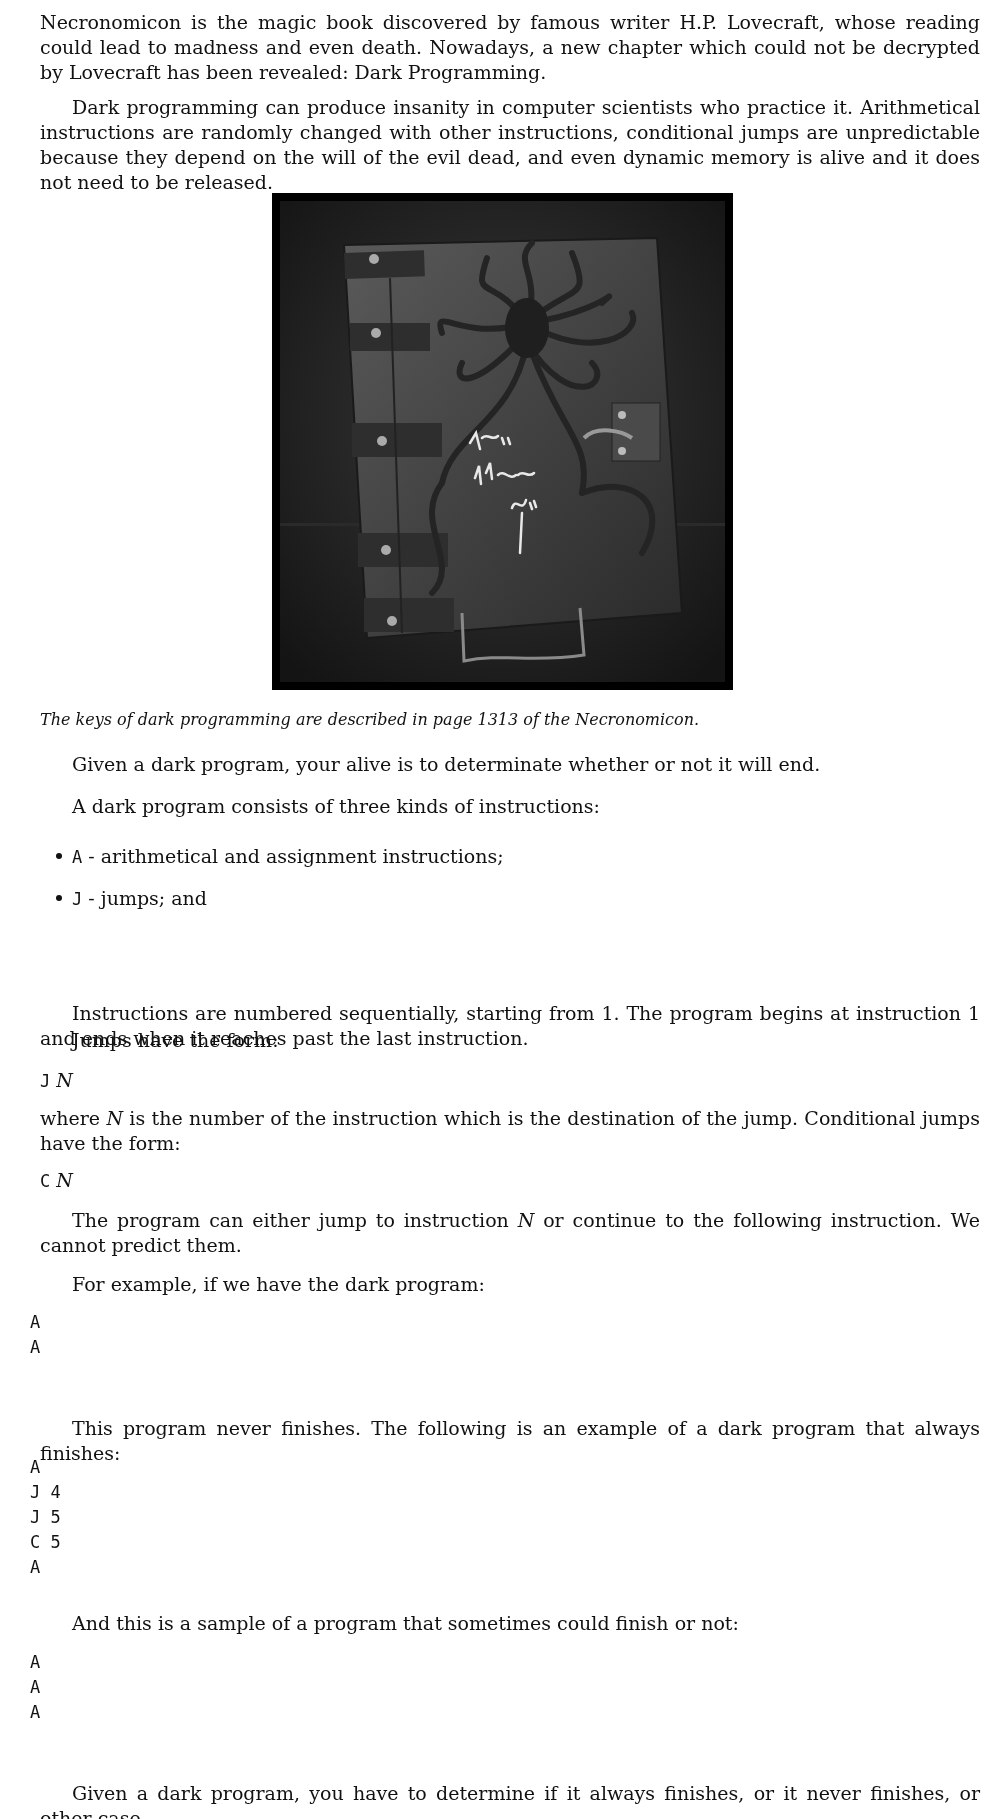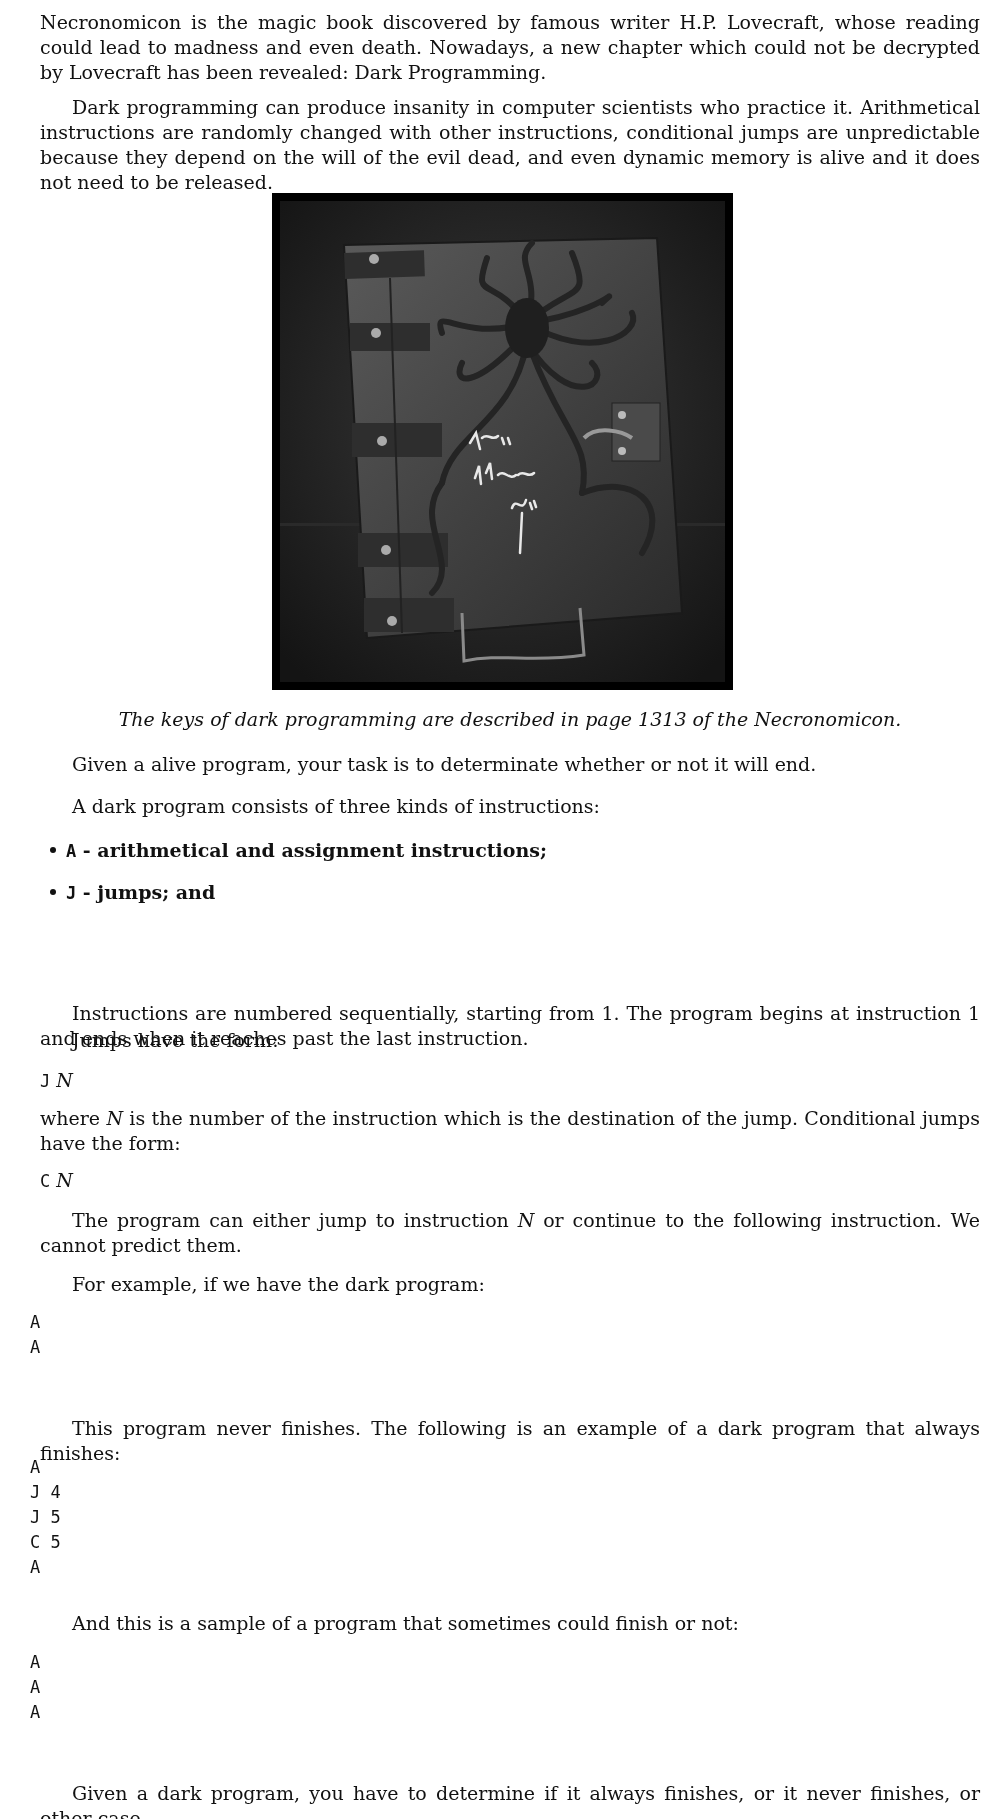--- a/index.html
+++ b/index.html
@@ -11,23 +11,23 @@
       font-family: "DejaVu Serif", "Liberation Serif", serif;
       font-size: 19px;
       position: relative;
     }
     .page { position: absolute; left: 30px; top: 0; width: 960px; }
     p { margin: 10px; line-height: 25px; text-align: justify; }
     .indent { text-indent: 32px; }
     .block { position: absolute; left: 0; width: 960px; }
     .mono { font-family: "DejaVu Sans Mono", "Liberation Mono", monospace; font-size: 17px; }
     .var { font-style: italic; font-family: "DejaVu Serif", "Liberation Serif", serif; }
-    .caption { font-style: italic; text-align: center; font-size: 19px; }
+    .caption { font-style: italic; text-align: left; font-size: 16px; }
     .code-line { line-height: 25px; height: 25px; white-space: pre; }
-    ul.bullets { list-style: none; margin: 12px; padding: 0; font-weight: bold; }
+    ul.bullets { list-style: none; margin: 18px; padding: 0; }
     ul.bullets li { position: relative; padding-left: 24px; height: 42px; line-height: 25px; }
     ul.bullets li .dot {
       position: absolute; left: 8px; top: 9px; width: 6px; height: 6px;
       background: #111; border-radius: 50%;
     }
     .figure {
       position: absolute; left: 242px; top: 193px; width: 461px; height: 497px;
       background: #000;
     }
     .figure svg { display: block; }
@@ -103,21 +103,21 @@
 
       <path d="M190,420 L192,468 C230,460 260,470 312,462 L308,415" fill="none" stroke="#8a8a8a" stroke-width="3"></path>
     </svg>
   </div>
 
   <div class="block" style="top:697px;">
     <p class="caption">The keys of dark programming are described in page 1313 of the Necronomicon.</p>
   </div>
 
   <div class="block" style="top:742px;">
-    <p class="indent">Given a alive program, your task is to determinate whether or not it will end.</p>
+    <p class="indent">Given a dark program, your alive is to determinate whether or not it will end.</p>
   </div>
 
   <div class="block" style="top:784px;">
     <p class="indent">A dark program consists of three kinds of instructions:</p>
   </div>
 
   <div class="block" style="top:826px;">
     <ul class="bullets">
       <li>
         <span class="dot"></span>

